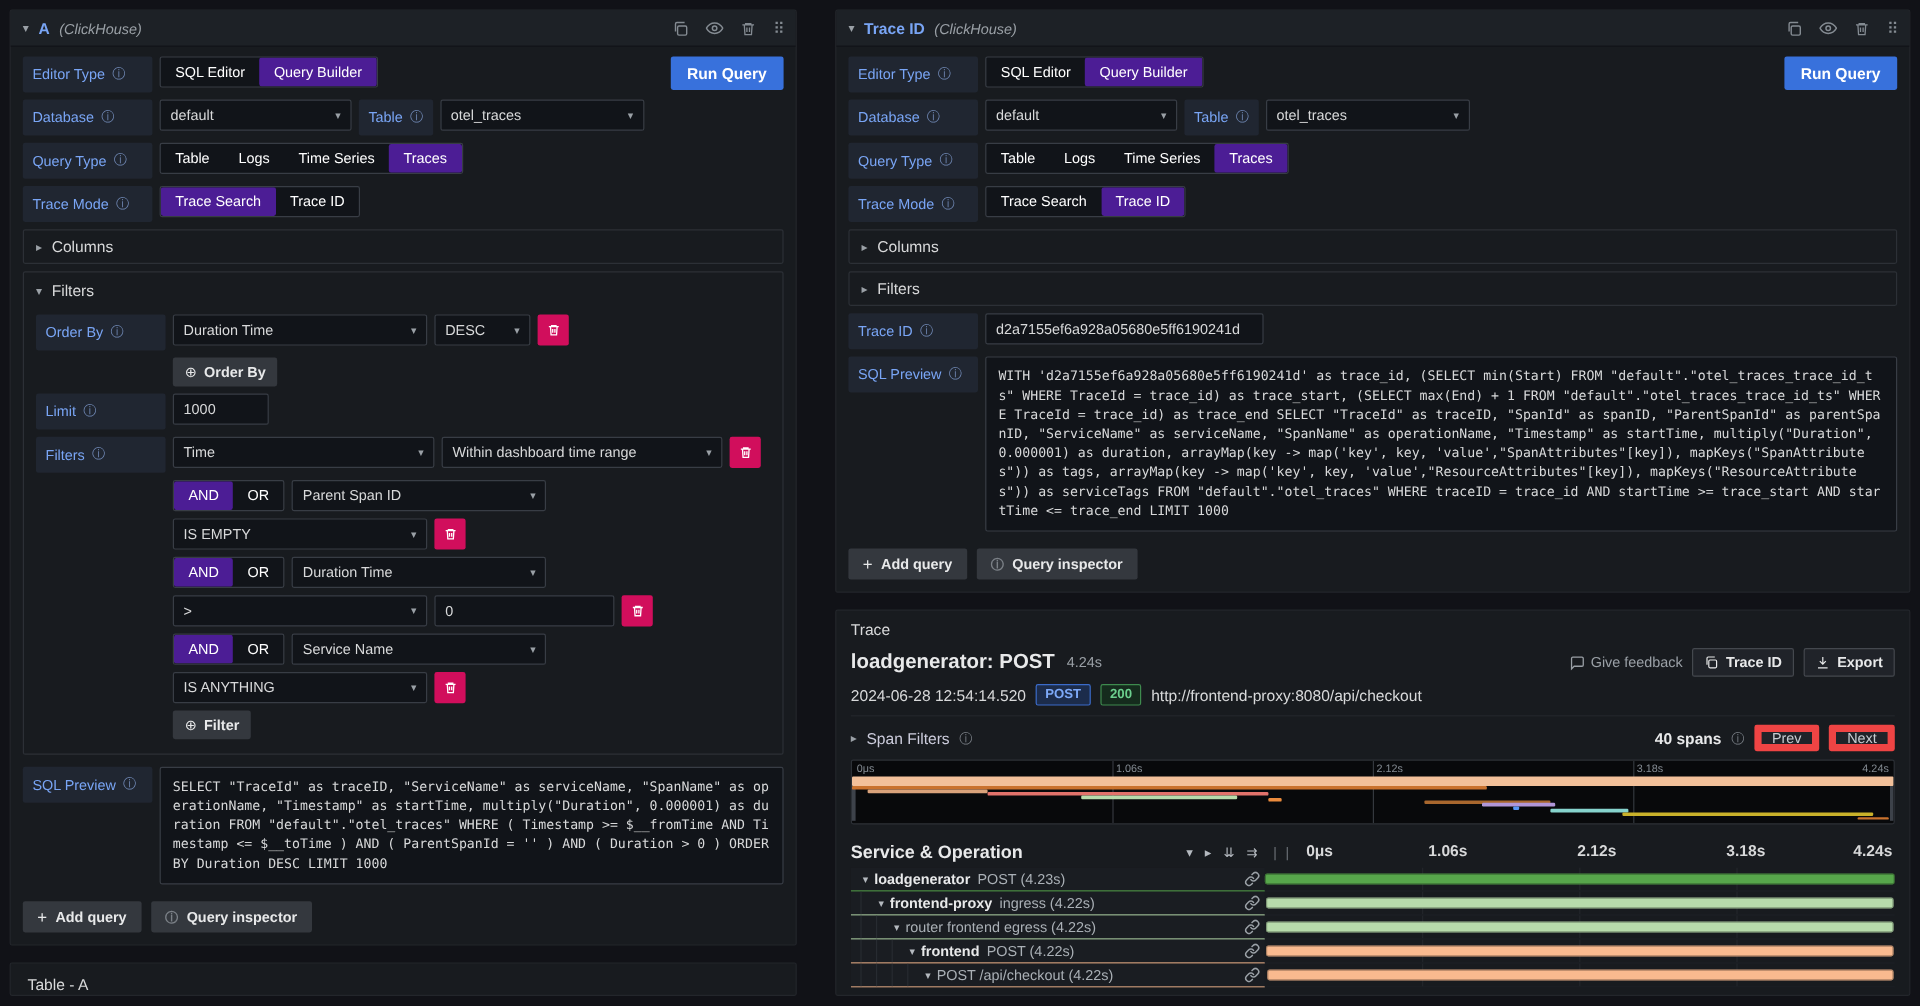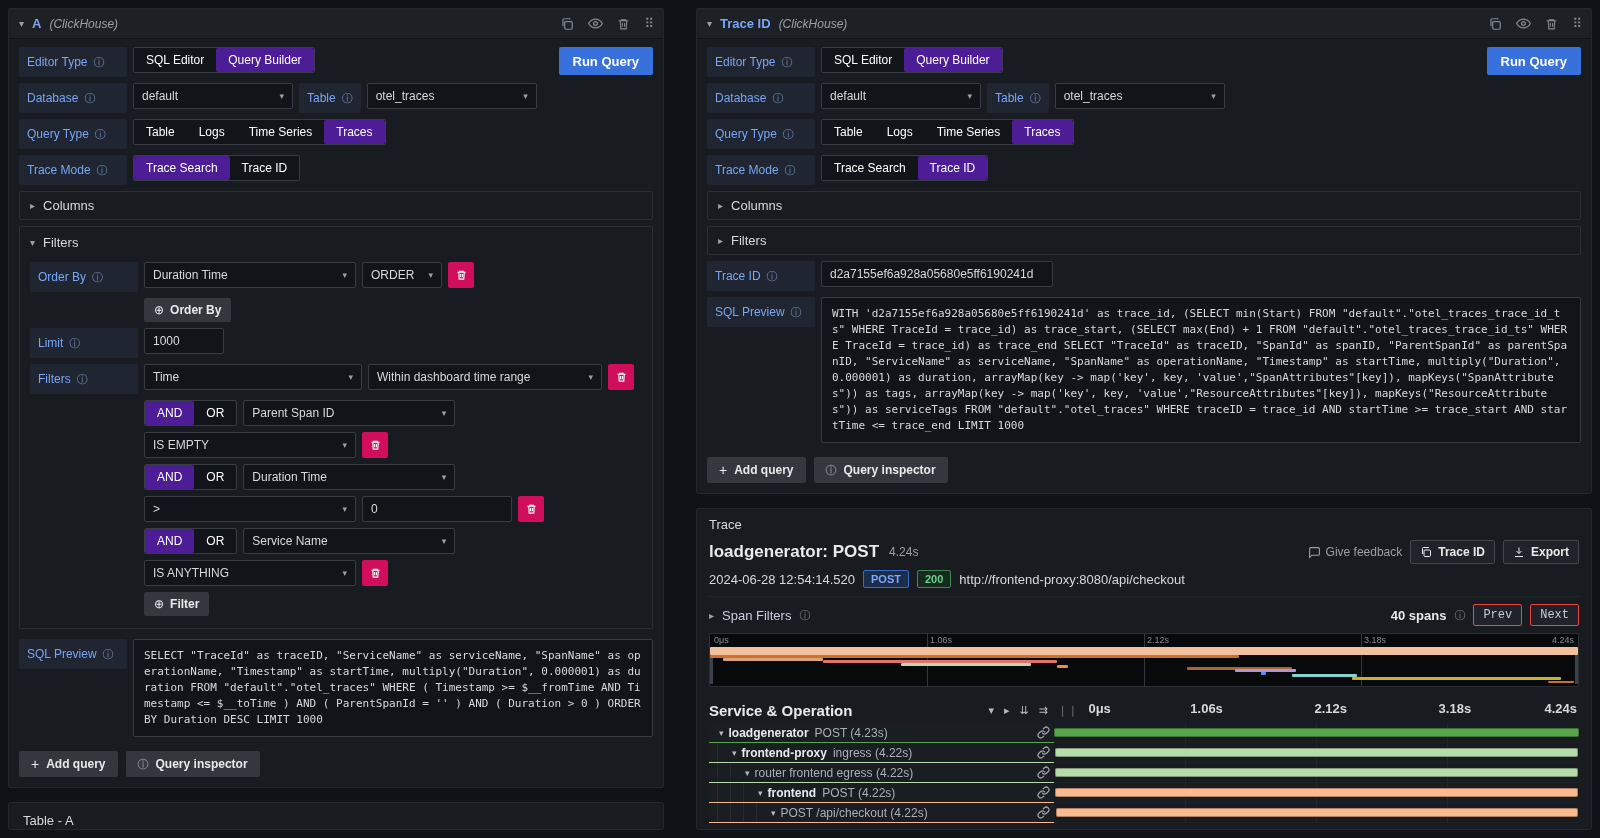--- a/index.html
+++ b/index.html
@@ -79,22 +79,22 @@
   .feedback { color:#9aa0a6; display:flex; gap:5px; align-items:center; font-size:12px; }
   .btn-mini { background:#202329; border:1px solid #44484e; border-radius:2px; height:24px; padding:0 9px;
               display:flex; align-items:center; gap:6px; color:#e8e9ea; font-size:12px; font-weight:bold; }
   .trace-sub { display:flex; align-items:center; gap:8px; padding:6px 0 8px 0; font-size:13px; color:#d8d9da; }
   .badge { font-size:11px; font-weight:bold; border-radius:2px; padding:2px 7px; }
   .badge.method { background:#1c2c4b; border:1px solid #3b6bc9; color:#7da9f8; }
   .badge.status { background:#152b1d; border:1px solid #3e8a4e; color:#6ccf8e; }
   .sf-row { display:flex; align-items:center; gap:8px; border-top:1px solid #23262b; padding:7px 0; font-size:13px; }
   .sf-right { margin-left:auto; display:flex; align-items:center; gap:8px; }
   .sf-count { font-weight:bold; color:#e8e9ea; }
-  .btn-pn { background:#202329; border:1px solid #ef4444; border-radius:2px; height:22px; padding:0 9px;
-            display:flex; align-items:center; color:#c7ccd1; font-size:12px;font-family:Liberation Mono, monospace; }
+  .btn-pn { background:#202329; border:6px solid #ef4444; border-radius:2px; height:22px; padding:0 9px;
+            display:flex; align-items:center; color:#c7ccd1; font-size:12px; }
 
   .minimap { position:relative; height:54px; background:#08090b; border:1px solid #2c3036; border-radius:2px;
              margin-bottom:10px; overflow:hidden; }
   .mm-tick { position:absolute; top:1px; font-size:9px; color:#848b92; }
   .mm-grid { position:absolute; top:0; bottom:0; width:1px; background:#34383e; }
   .mm-seg { position:absolute; border-radius:1px; }
   .mm-handle { position:absolute; top:14px; bottom:2px; width:3px; background:#3d424a; }
 
   .viewer-head { display:flex; align-items:center; height:26px; }
   .vh-name { width:345px; flex:none; display:flex; align-items:center; gap:28px; }
@@ -212,21 +212,21 @@
           <div class="frow">
             <span class="flabel">
                 <span>Order By</span>
                 <span class="info">ⓘ</span>
               </span>
             <span class="select" style="width:212px">
                 <span>Duration Time</span>
                 <span class="caret">▾</span>
               </span>
             <span class="select" style="width:80px">
-                <span>ORDER</span>
+                <span>DESC</span>
                 <span class="caret">▾</span>
               </span>
             <span class="btn-trash">
                 <svg width="11" height="12" viewBox="0 0 24 24" fill="none" stroke="#fff" stroke-width="2.4">
                   <path d="M3 6h18M8 6V4h8v2M6 6l1 15h10l1-15M10 10v7M14 10v7"></path>
                 </svg>
               </span>
           </div>
           <div class="frow indent">
             <span class="btn-dark">

